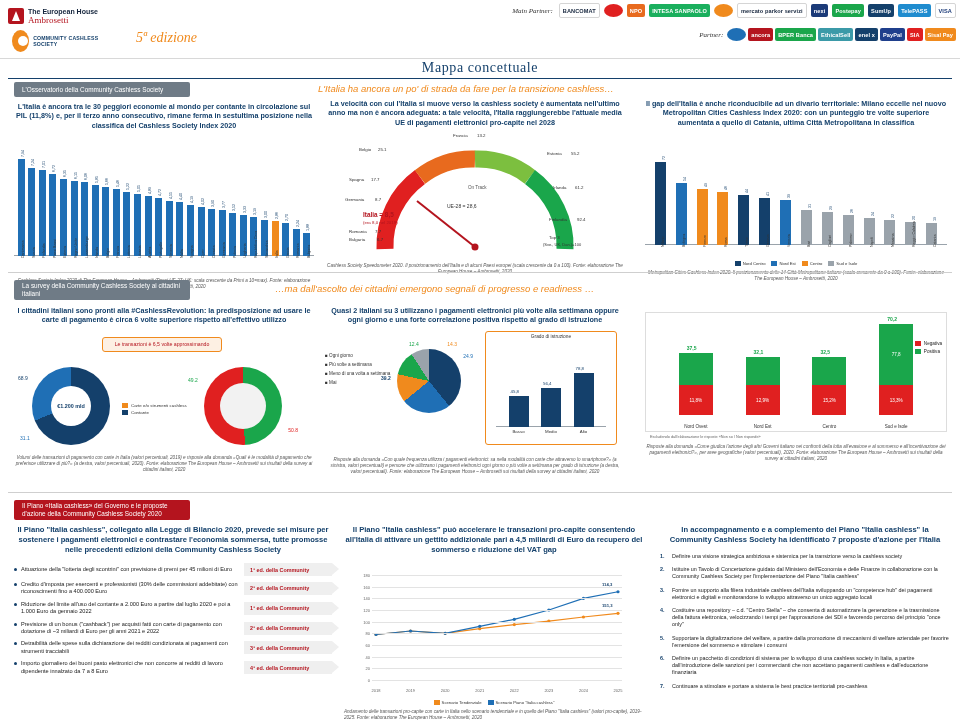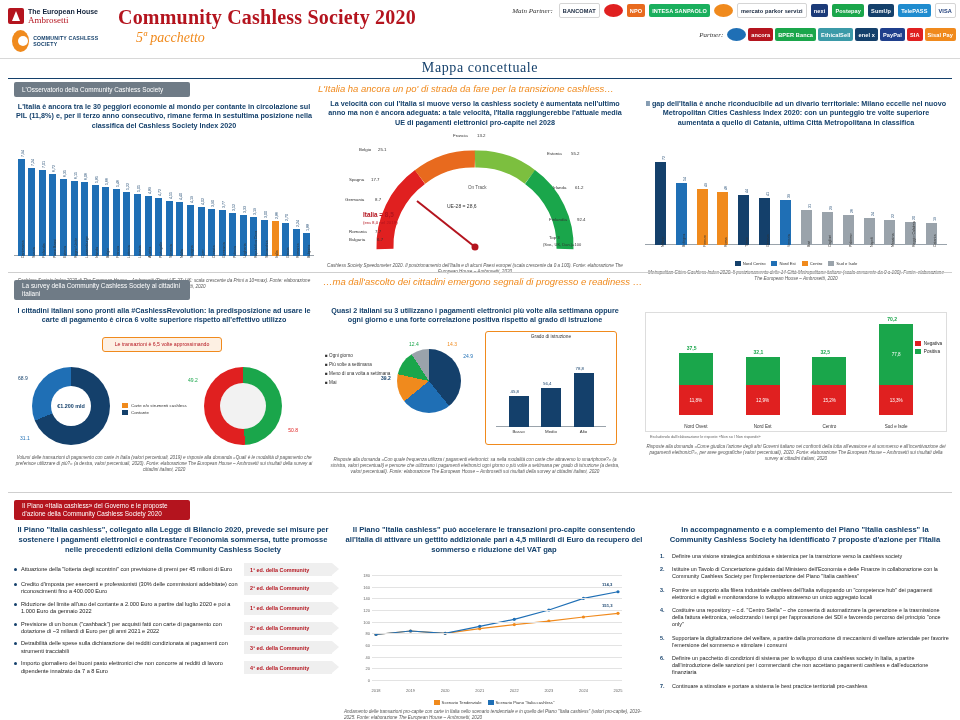--- a/index.html
+++ b/index.html
@@ -97,22 +97,21 @@
       <div class="mark"></div>
       <div>
         <div class="t1">The European House</div>
         <div class="t2">Ambrosetti</div>
       </div>
     </div>
     <div class="logo-ccs">
       <div class="circ"></div>
       <div class="txt">COMMUNITY CASHLESS SOCIETY</div>
     </div>
-    <div class="title-main">Community Cashless Society 2020</div>
-    <div class="title-sub">5ª pacchetto</div>
+    <div class="title-sub">5ª edizione</div>
 
     <div class="partners-row">
       <span class="plabel">Main Partner:</span>
       <span class="pchip light" style="background:#fff;">BANCOMAT</span>
       <span class="pchip circ-chip" style="background:#e02020;"></span>
       <span class="pchip" style="background:#e86a1e;">NPO</span>
       <span class="pchip" style="background:#1aaf5d;">INTESA SANPAOLO</span>
       <span class="pchip circ-chip" style="background:#f08a1d;"></span>
       <span class="pchip light" style="background:#fff;">mercato parkor servizi</span>
       <span class="pchip" style="background:#1b3a78;">nexi</span>
@@ -342,21 +341,21 @@
           <i class="sw" style="background:#9aa3ab"></i>
           <span>Sud e Isole</span>
         </span>
     </div>
     <div class="pcaption" style="margin-top:4px;">Metropolitan Cities Cashless Index 2020. Il posizionamento delle 14 Città Metropolitane italiane (scala crescente da 0 a 100). Fonte: elaborazione The European House – Ambrosetti, 2020</div>
   </div>
 
   <div class="sep" style="top:272px;"></div>
 
   <div class="band-tag" style="left:14px;top:280px;width:160px;height:20px;line-height:8px;">La survey della Community Cashless Society ai cittadini italiani</div>
-  <div class="band-title" style="left:275px;top:276px;width:600px;margin-left:48px;">…ma dall'ascolto dei cittadini emergono segnali di progresso e readiness …</div>
+  <div class="band-title" style="left:275px;top:283px;width:600px;">…ma dall'ascolto dei cittadini emergono segnali di progresso e readiness …</div>
 
   <div class="panel" style="left:14px;top:306px;width:300px;">
     <div class="ptext">I cittadini italiani sono pronti alla #CashlessRevolution: la predisposizione ad usare le carte di pagamento è circa 6 volte superiore rispetto all'effettivo utilizzo</div>
     <div style="position:relative;height:120px;margin-top:6px;">
       <div class="callout" style="position:absolute;left:88px;top:6px;width:110px;">Le transazioni è 6,5 volte approssimando</div>
       <div class="donut" style="position:absolute;left:18px;top:36px;width:78px;height:78px;background:conic-gradient(#14406b 0 68.9%, #1f6fb5 68.9% 100%);">
         <div class="hole" style="left:19px;top:19px;width:40px;height:40px;">
           <span style="font-size:5.4px;color:#14406b;font-weight:bold;">€1.200 mld</span>
         </div>
         <span style="position:absolute;left:-14px;top:8px;font-size:5px;color:#14406b;">68.9</span>

